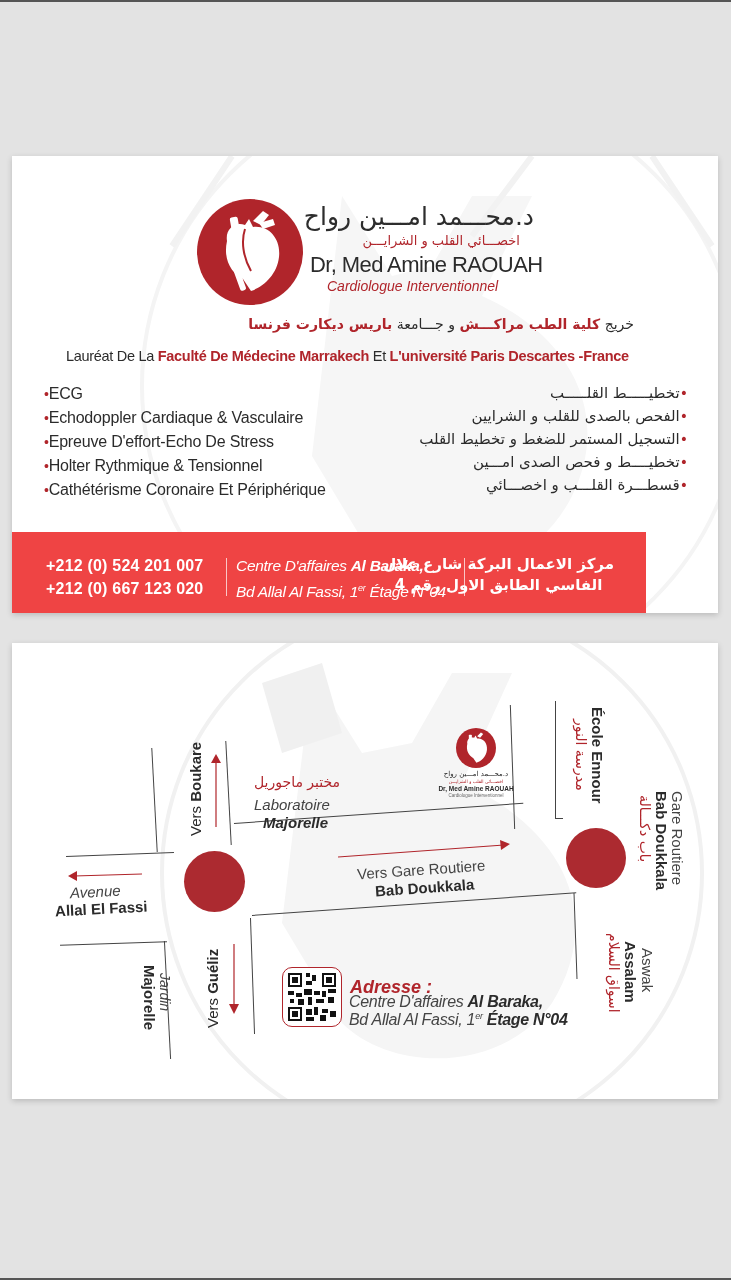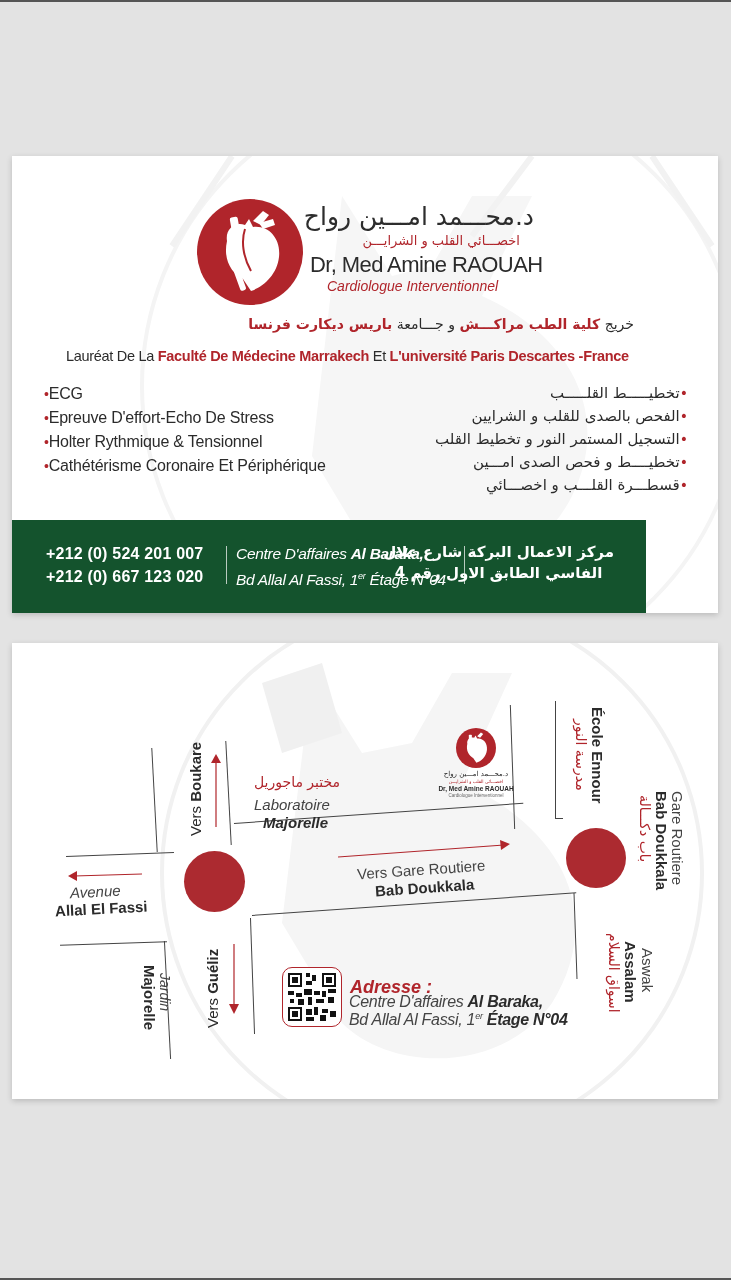--- a/index.html
+++ b/index.html
@@ -38,21 +38,21 @@
   .fr-laureat { position:absolute; left:54px; top:192px; font-size:14.5px; color:#2b2b2b; white-space:nowrap; letter-spacing:-0.3px; }
   .fr-laureat .red { color:#b0252b; font-weight:bold;text-align:center; }
 
   .svc-fr { position:absolute; left:32px; top:226px; list-style:none; margin:0; padding:0; }
   .svc-fr li { font-size:16px; line-height:23px; color:#2b2b2b; white-space:nowrap; letter-spacing:-0.2px; }
   .svc-fr li .dot, .svc-ar li .dot { color:#b0252b; font-size:14px; }
   .svc-ar { position:absolute; right:30px; top:226px; list-style:none; margin:0; padding:0; direction:rtl; font-family:"DejaVu Sans", sans-serif; text-align:right; }
   .svc-ar li { font-size:15px; line-height:23px; color:#2b2b2b; white-space:nowrap; }
 
   .contact-band {
-    position:absolute; left:0; top:364px; width:634px; height:93px; background:#14532d; color:#fff;
+    position:absolute; left:0; top:376px; width:634px; height:93px; background:#ef4444; color:#fff;
   }
   .phones { position:absolute; left:34px; top:22px; font-size:16px; font-weight:bold; line-height:23px; letter-spacing:0.2px; }
   .sep { position:absolute; top:26px; width:1px; height:38px; background:rgba(255,255,255,0.7); }
   .addr-fr { position:absolute; left:224px; top:22px; font-size:15.5px; font-style:italic; line-height:23px; letter-spacing:-0.3px; }
   .addr-fr b { font-weight:bold; }
   .addr-fr sup { font-size:9px; }
   .addr-ar { position:absolute; right:32px; top:22px; font-size:15px; font-weight:bold; line-height:21px; direction:rtl; text-align:center; font-family:"DejaVu Sans", sans-serif; }
 
   
   .street { position:absolute; background:#444; }
@@ -100,29 +100,30 @@
 
   <div class="ar-laureat">
     <span>خريج </span><span class="red">كلية الطب مراكـــش</span><span> و جـــامعة </span><span class="red">باريس ديكارت فرنسا</span>
   </div>
   <div class="fr-laureat">
     <span>Lauréat De La </span><span class="red">Faculté De Médecine Marrakech</span><span> Et </span><span class="red">L'université Paris Descartes -France</span>
   </div>
 
   <ul class="svc-fr">
     <li><span class="dot">•</span><span>ECG</span></li>
+    <li><span class="dot">•</span><span>Echodoppler Cardiaque &amp; Vasculaire</span></li>
     <li><span class="dot">•</span><span>Epreuve D'effort-Echo De Stress</span></li>
     <li><span class="dot">•</span><span>Holter Rythmique &amp; Tensionnel</span></li>
     <li><span class="dot">•</span><span>Cathétérisme Coronaire Et Périphérique</span></li>
   </ul>
 
   <ul class="svc-ar">
     <li><span class="dot">•</span><span>تخطيـــــط القلـــــب</span></li>
     <li><span class="dot">•</span><span>الفحص بالصدى للقلب و الشرايين</span></li>
-    <li><span class="dot">•</span><span>التسجيل المستمر النور و تخطيط القلب</span></li>
+    <li><span class="dot">•</span><span>التسجيل المستمر للضغط و تخطيط القلب</span></li>
     <li><span class="dot">•</span><span>تخطيــــط و فحص الصدى امـــين</span></li>
     <li><span class="dot">•</span><span>قسطـــرة القلـــب و اخصـــائي</span></li>
   </ul>
 
   <div class="contact-band">
     <div class="phones">
       <div>+212 (0) 524 201 007</div>
       <div>+212 (0) 667 123 020</div>
     </div>
     <div class="sep" style="left:214px"></div>

